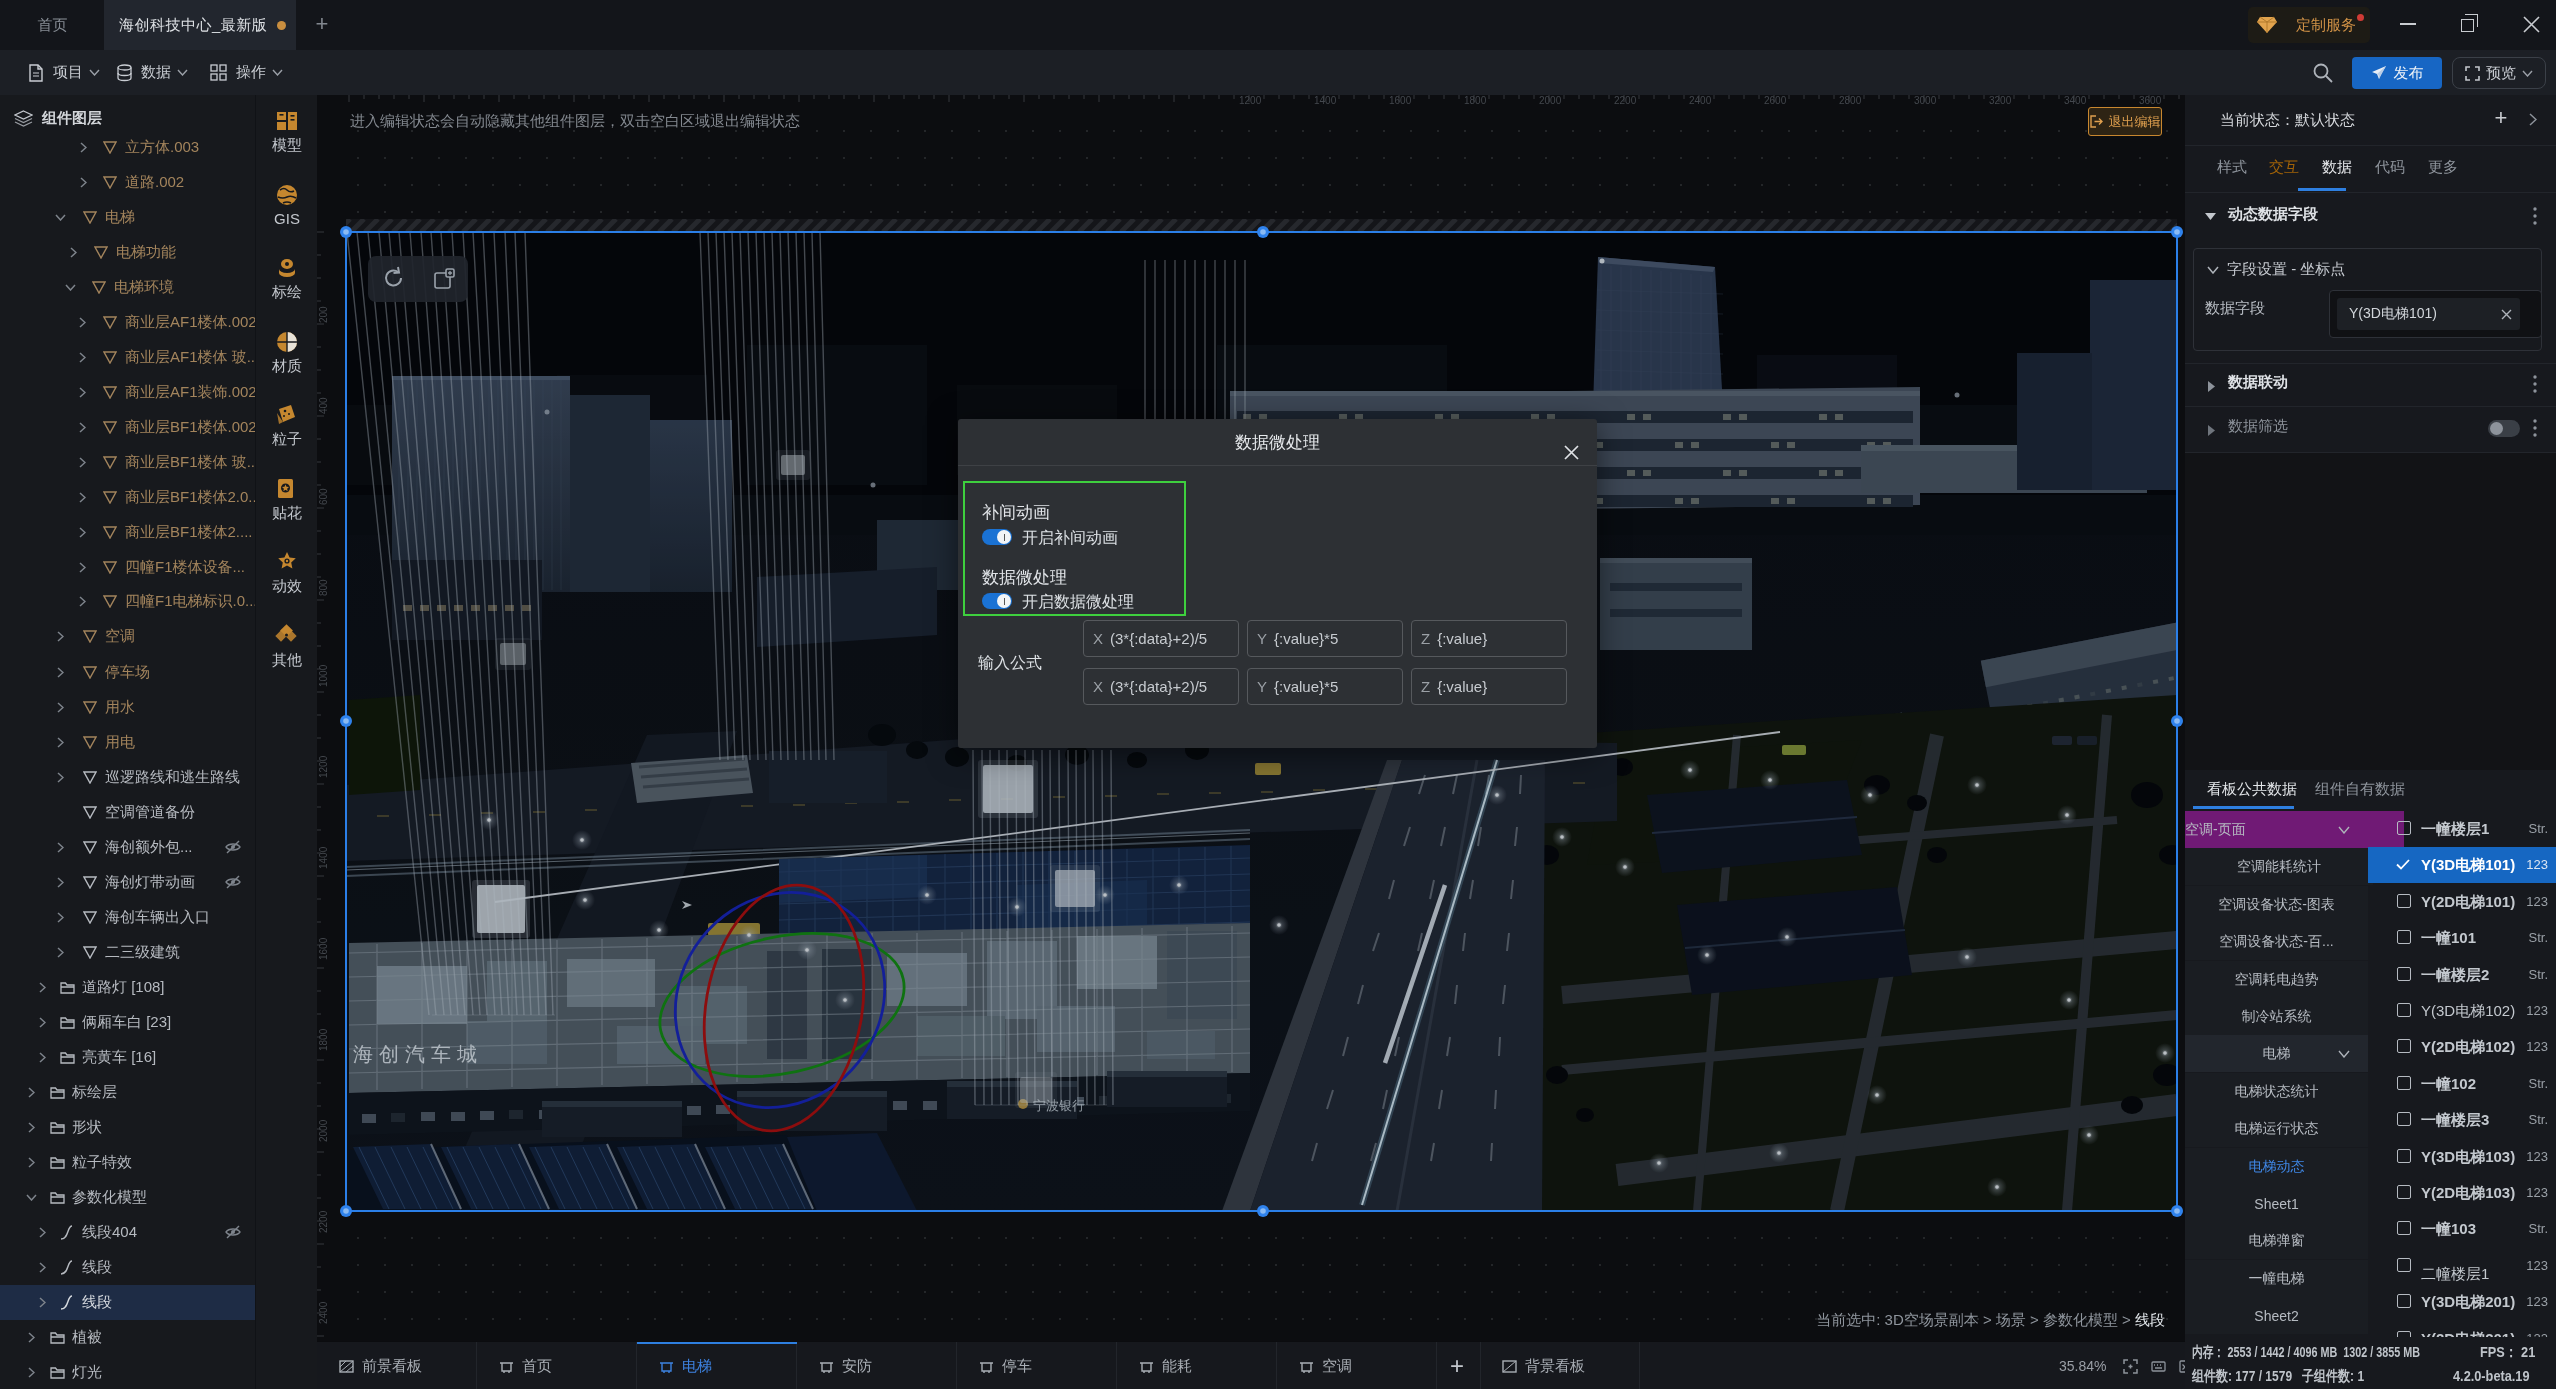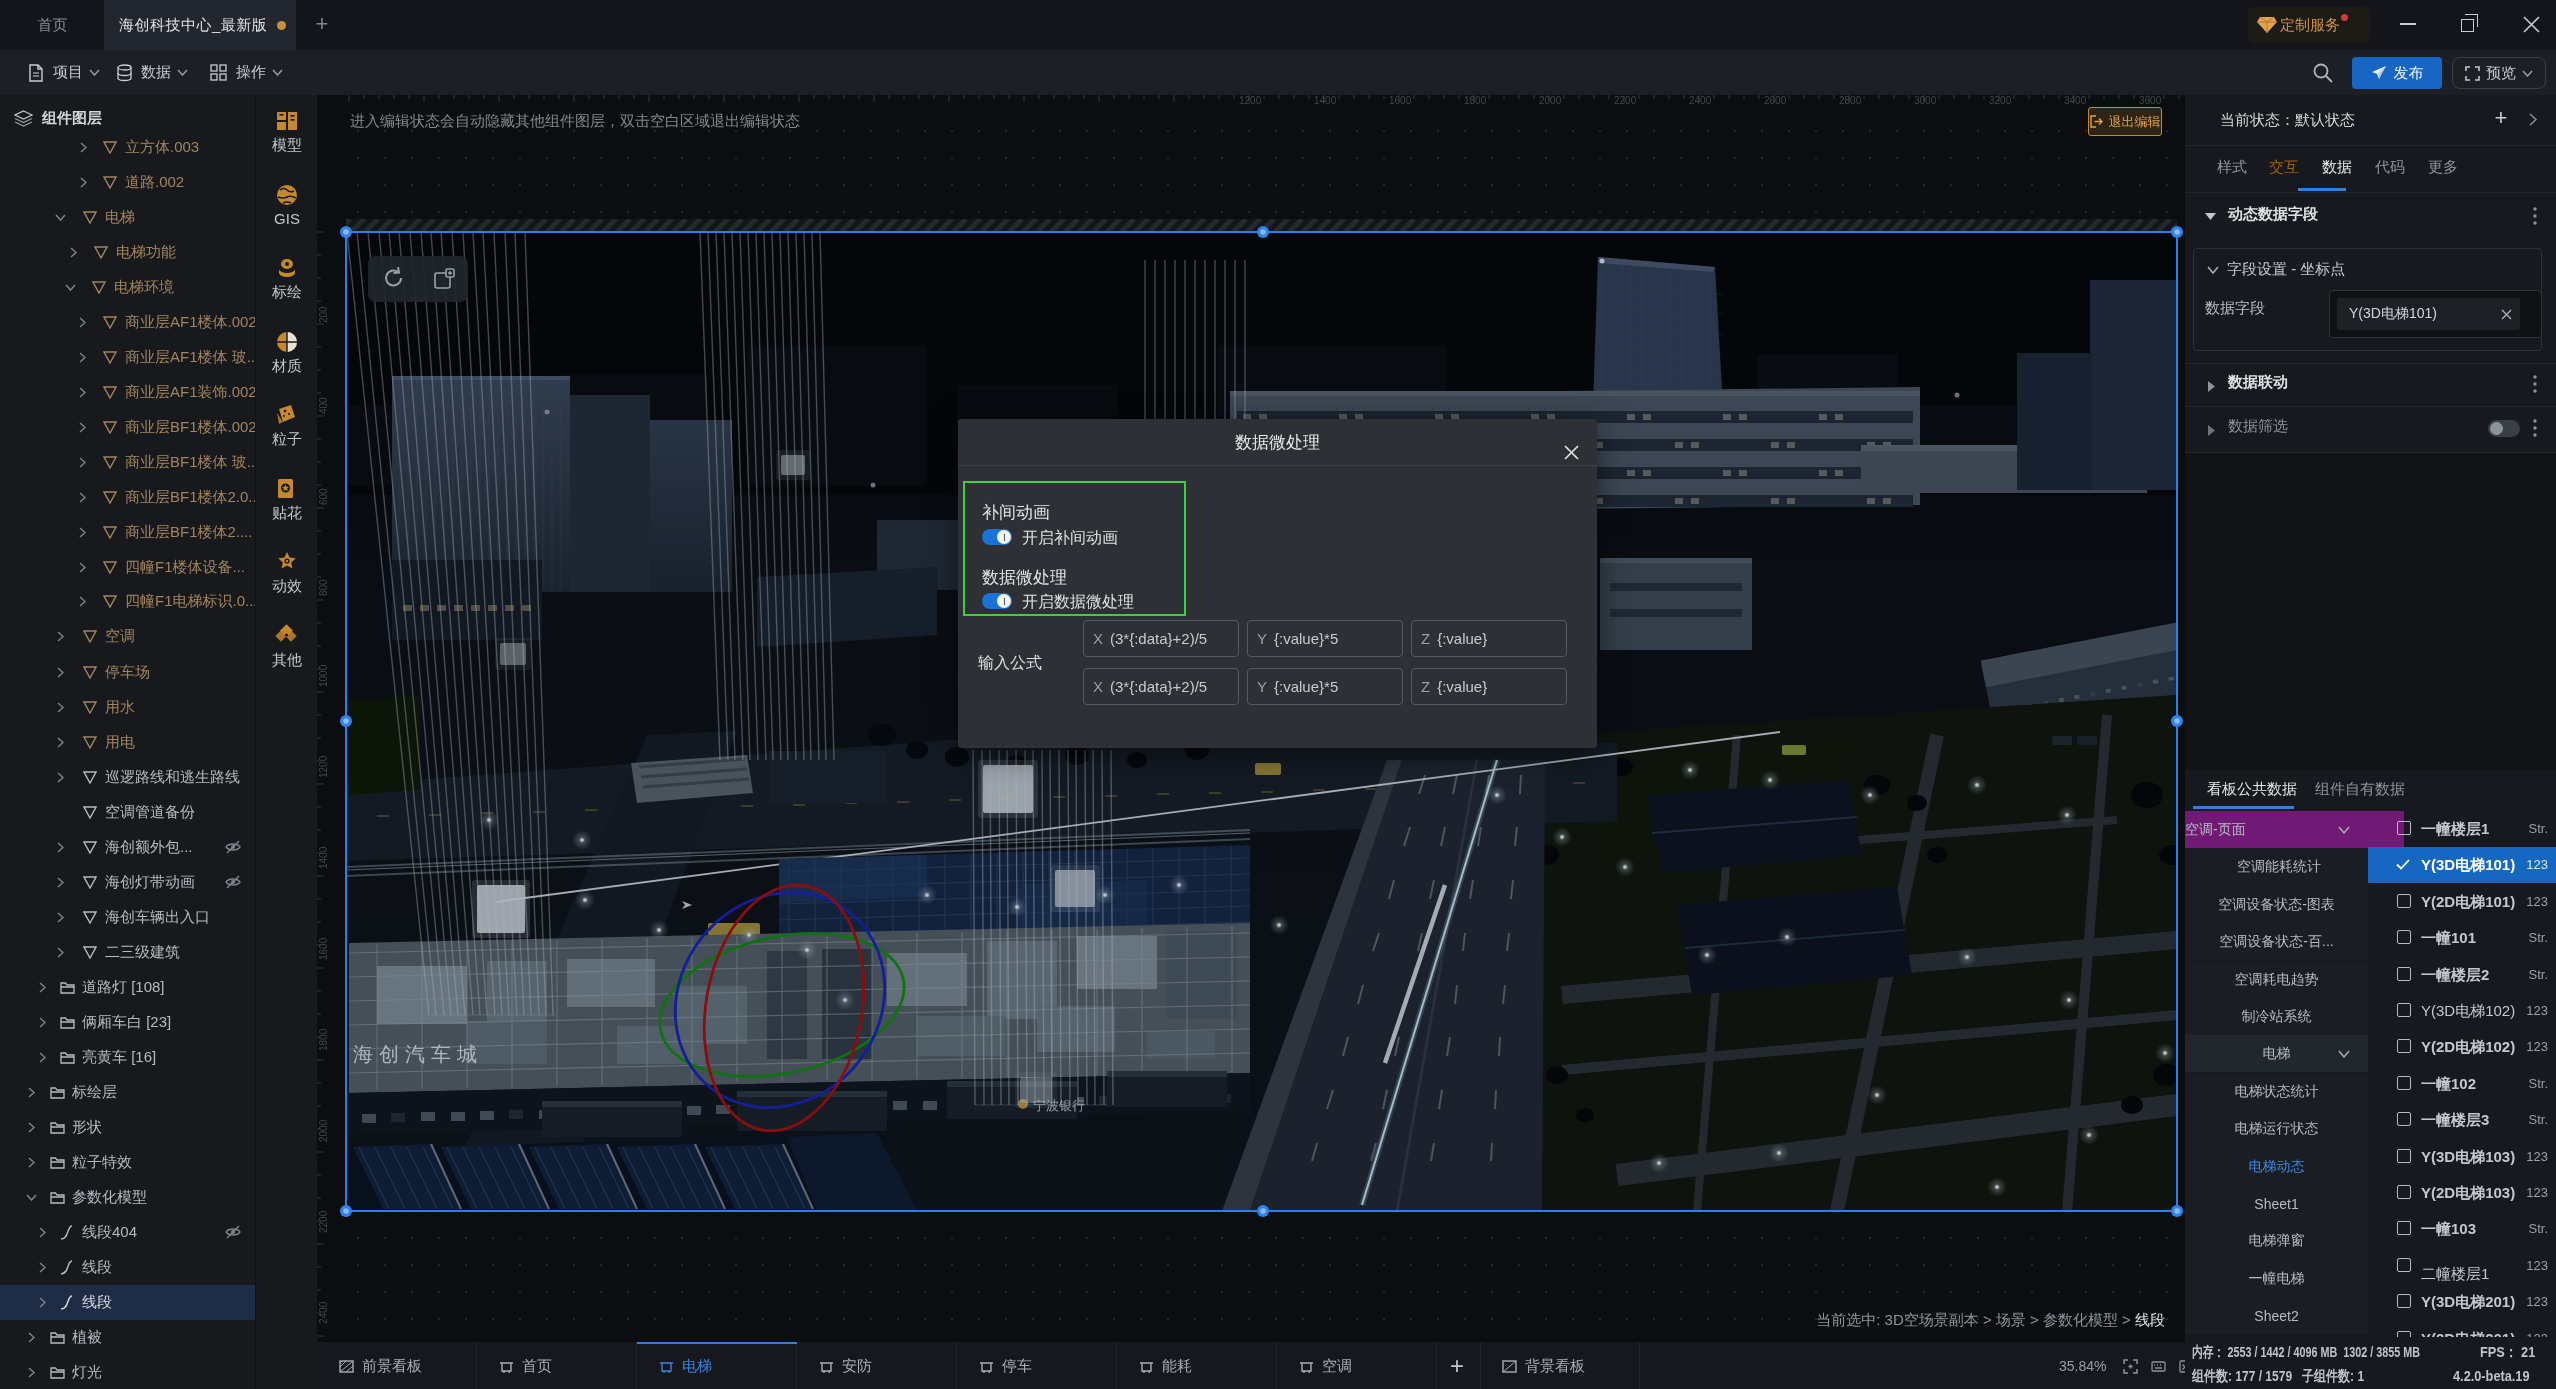--- a/index.html
+++ b/index.html
@@ -14,21 +14,21 @@
  <div class="abs" style="left:104px;top:0;width:192px;height:50px;background:#22262e;display:flex;align-items:center">
    <span style="margin-left:15px;color:#dde0e4;font-size:15px;letter-spacing:.5px">海创科技中心_最新版</span>
    <span style="width:9px;height:9px;border-radius:50%;background:#c98e3f;margin-left:10px"></span>
  </div>
  <div class="abs" style="left:310px;top:13px;width:24px;height:24px;color:#82878f;font-size:22px;line-height:22px;text-align:center;font-weight:300">+</div>
  <div class="abs" style="left:2248px;top:7px;width:122px;height:36px;background:#1d1b15;border-radius:5px;display:flex;align-items:center">
    <svg width="22" height="18" viewBox="0 0 22 18" style="margin-left:8px">
         <path d="M4 1 L18 1 L21 6 L11 17 L1 6 Z" fill="#e2a44e"></path>
         <path d="M4 1 L11 6 L18 1 M1 6 L11 6 L21 6 M11 6 L11 17" stroke="#b27a2c" stroke-width="1" fill="none"></path>
       </svg>
-   <span style="margin-left:2px;color:#cf9146;font-size:15px">定制服务</span>
+   <span style="margin-left:18px;color:#cf9146;font-size:15px">定制服务</span>
    <span style="width:7px;height:7px;border-radius:50%;background:#d03b35;position:relative;top:-8px;left:1px"></span>
  </div>
  <div class="abs" style="left:2400px;top:23px;width:16px;height:2px;background:#c9ccd1"></div>
  <div class="abs" style="left:2461px;top:16px;width:13px;height:13px;border:1.5px solid #c9ccd1;margin-top:3px"></div>
  <div class="abs" style="left:2465px;top:14px;width:13px;height:13px;border:1.5px solid #c9ccd1;border-bottom:none;border-left:none"></div>
  <svg class="abs" style="left:2523px;top:16px" width="17" height="17">
       <path d="M1 1 L16 16 M16 1 L1 16" stroke="#c9ccd1" stroke-width="1.6"></path>
     </svg>
 </div>
 

